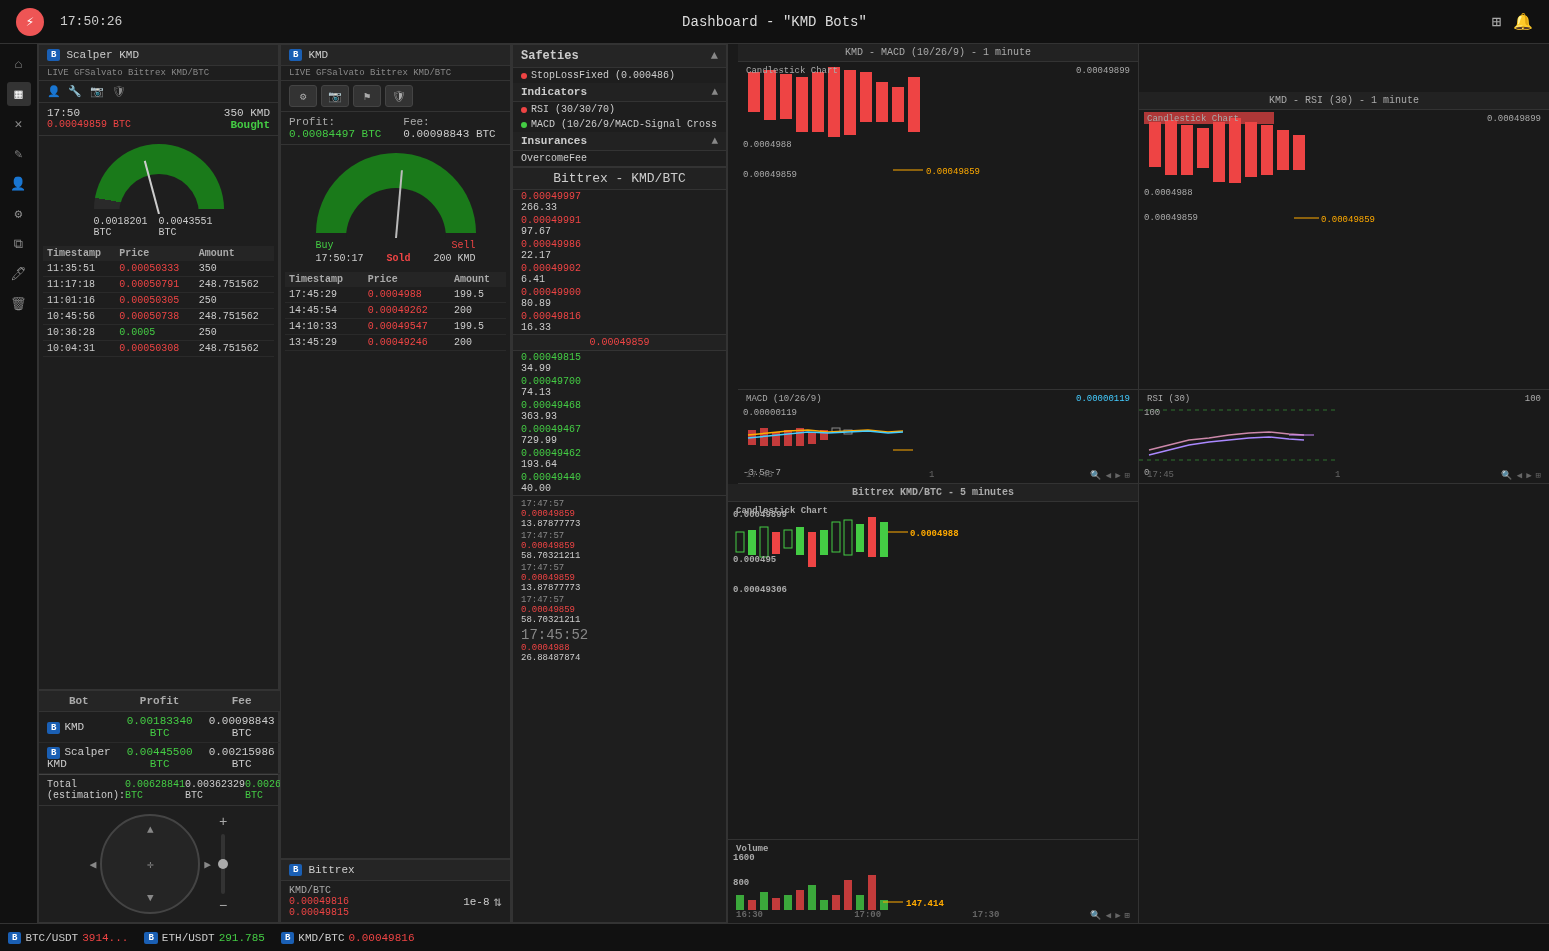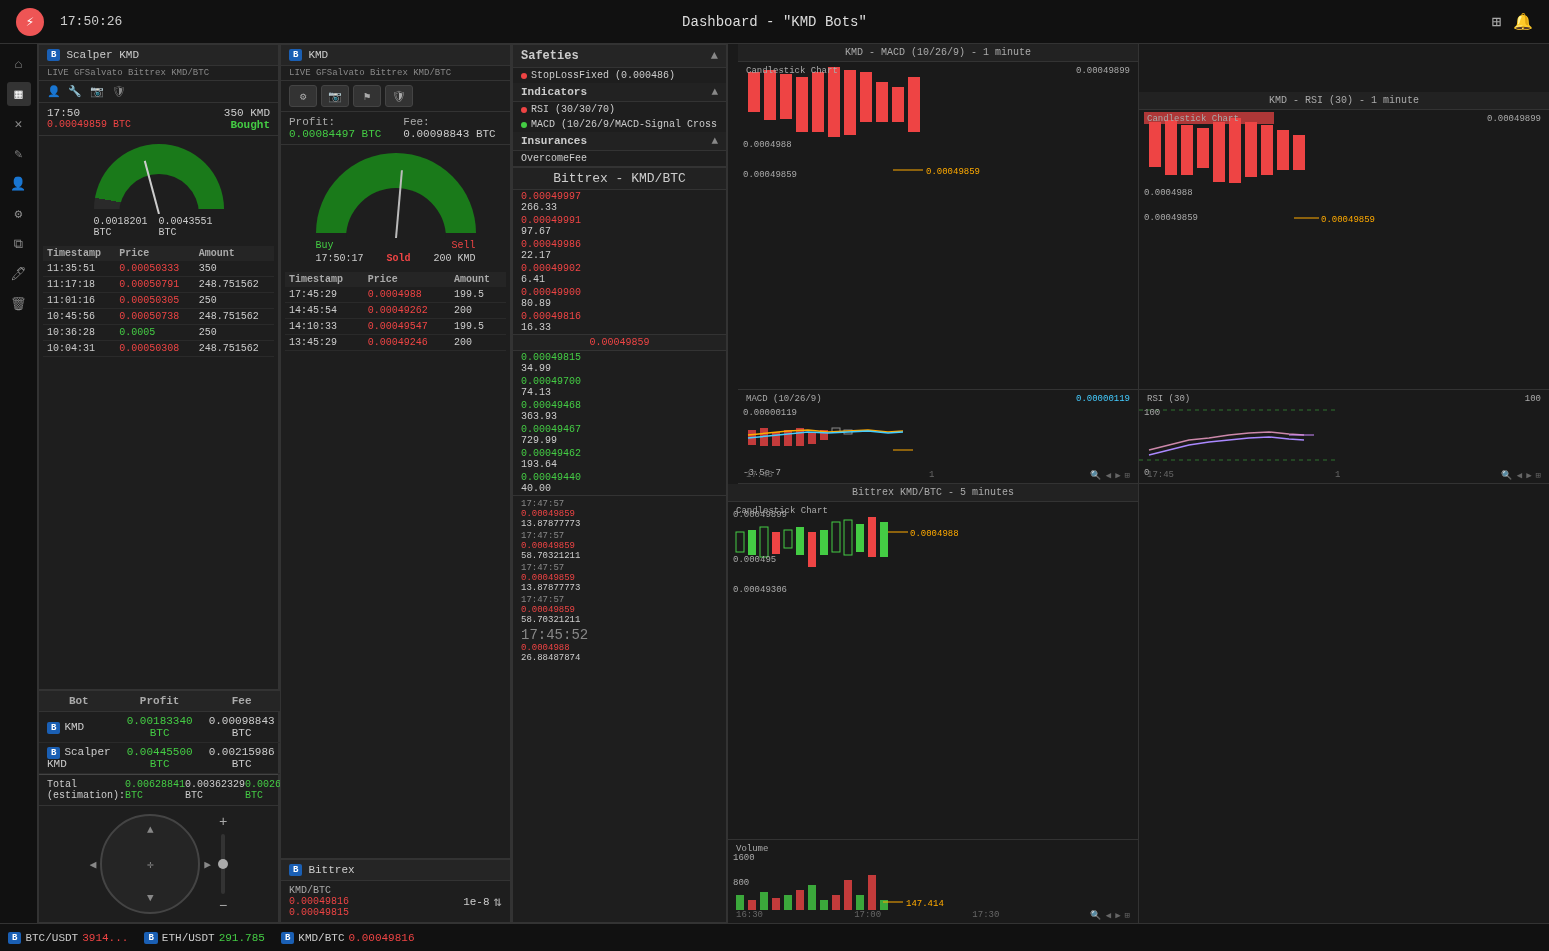--- a/index.html
+++ b/index.html
@@ -628,21 +628,21 @@
           <div style="display:flex;gap:4px;">
             <span style="cursor:pointer;">🔍</span>
             <span style="cursor:pointer;">◀</span>
             <span style="cursor:pointer;">▶</span>
             <span style="cursor:pointer;">⊞</span>
           </div>
         </div>
       </div>
     </div>
 
-    <div style="flex:1;background:#1a1a1a;display:flex;flex-direction:column;">
+    <div style="flex:1;background:#1a1a1a;display:flex;flex-direction:column;font-weight:bold;">
       <div style="text-align:center;padding:3px;font-size:10px;color:#aaa;background:#222;border-bottom:1px solid #333;">Bittrex KMD/BTC - 5 minutes</div>
       <div style="flex:1;position:relative;overflow:hidden;">
         <div style="position:absolute;top:4px;left:8px;font-size:9px;color:#aaa;">Candlestick Chart</div>
         <svg width="100%" height="100%">
 
           <rect x="8" y="30" width="8" height="20" fill="none" stroke="#4c4" stroke-width="1"></rect>
           <rect x="20" y="28" width="8" height="25" fill="#4c4"></rect>
           <rect x="32" y="25" width="8" height="30" fill="none" stroke="#4c4" stroke-width="1"></rect>
           <rect x="44" y="30" width="8" height="22" fill="#e44"></rect>
           <rect x="56" y="28" width="8" height="18" fill="none" stroke="#4c4" stroke-width="1"></rect>

